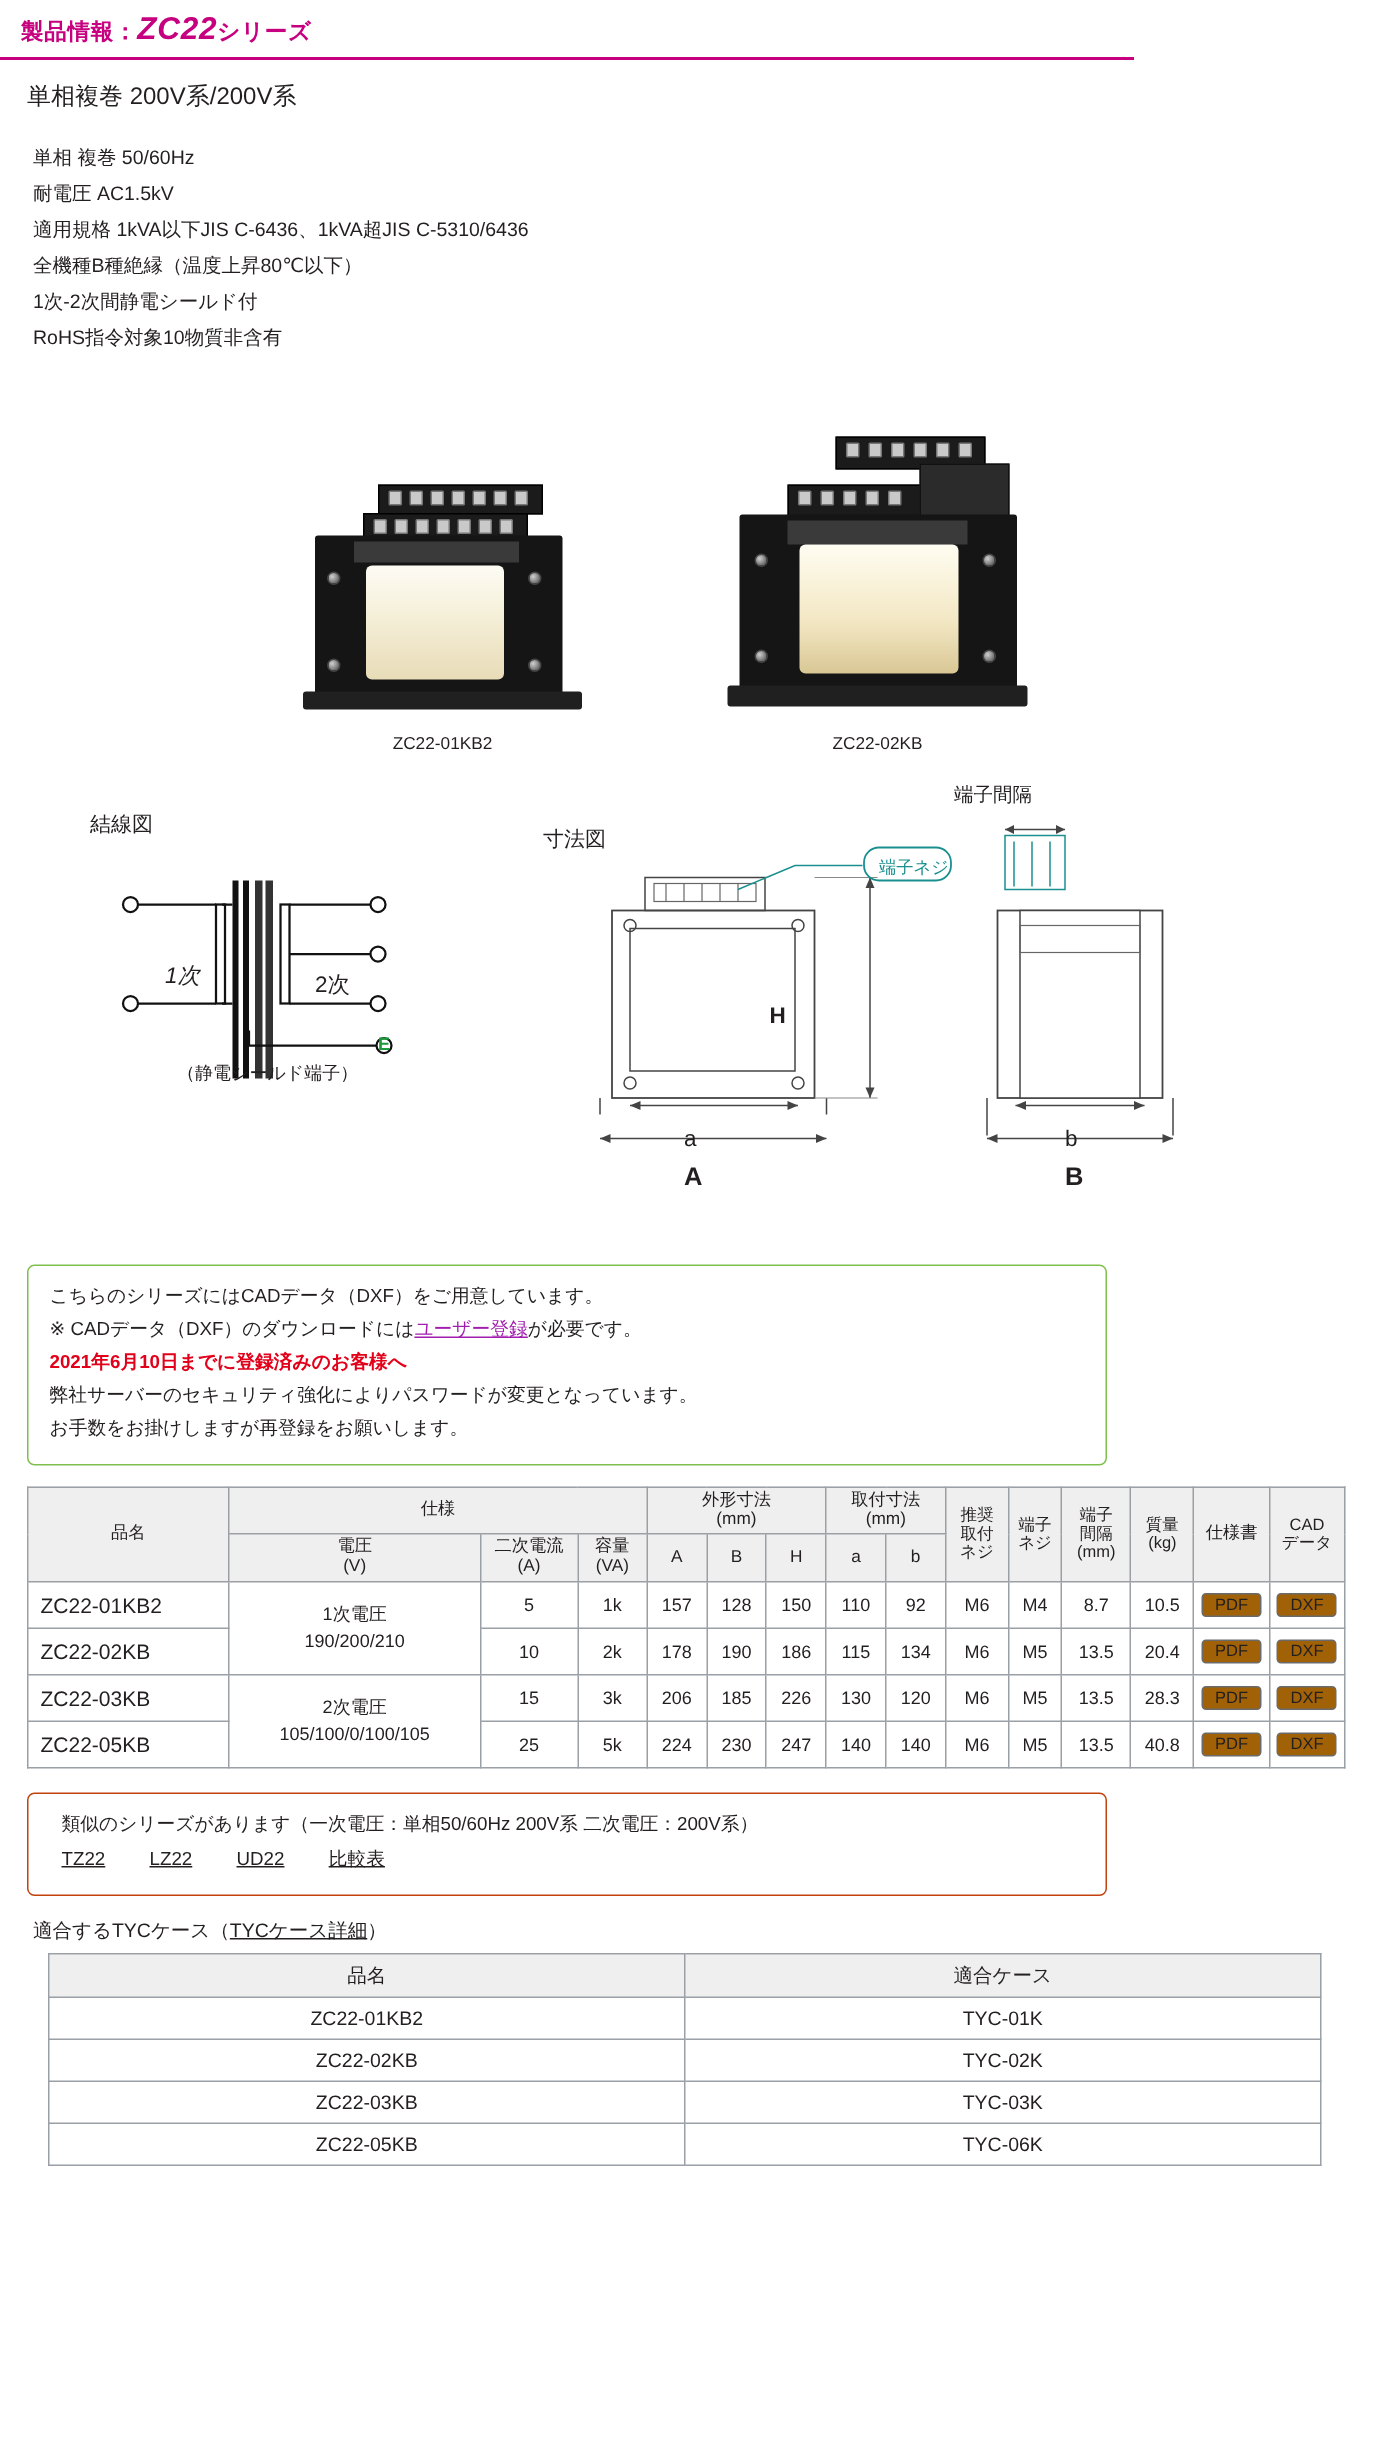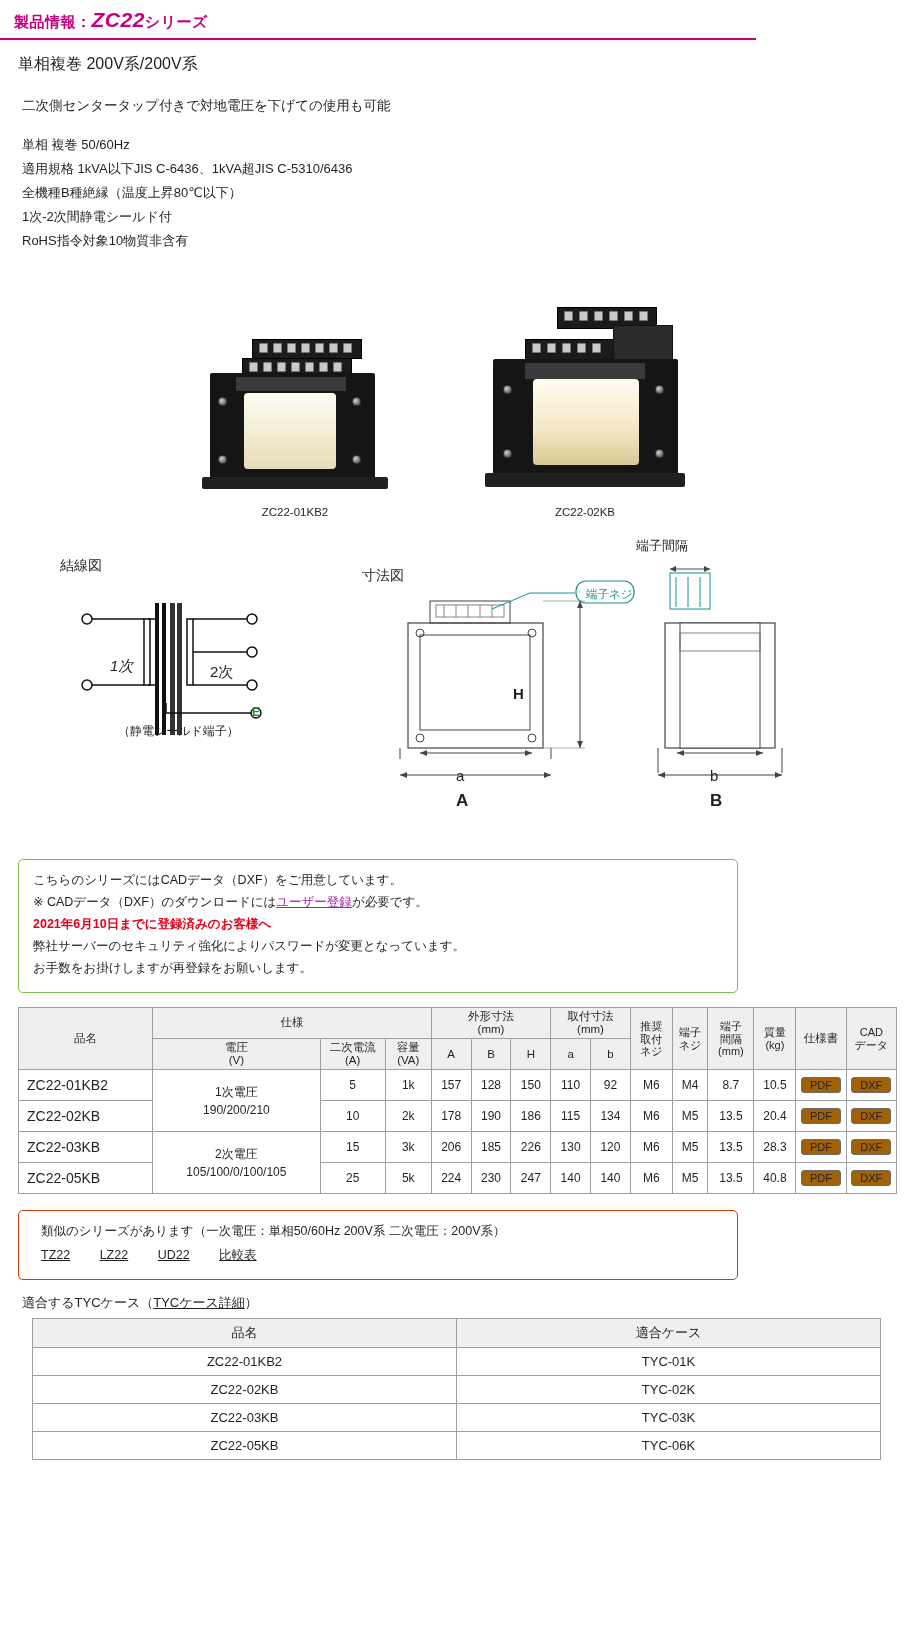--- a/index.html
+++ b/index.html
@@ -151,24 +151,24 @@
 <div class="page">
 
   <div class="header-bar">
     <div class="header-title">
       <span>製品情報：</span><span class="series">ZC22</span><span class="series-suffix">シリーズ</span>
     </div>
   </div>
 
   <div class="subtitle">単相複巻 200V系/200V系</div>
 
-  <div class="lead">二次側センタータップ付きで対地電圧を下げての使用も可能</div>
 
   <div class="spec-list">
     <div>単相 複巻 50/60Hz</div>
+    <div>耐電圧 AC1.5kV</div>
     <div>適用規格 1kVA以下JIS C-6436、1kVA超JIS C-5310/6436</div>
     <div>全機種B種絶縁（温度上昇80℃以下）</div>
     <div>1次-2次間静電シールド付</div>
     <div>RoHS指令対象10物質非含有</div>
   </div>
 
   <div class="photos">
 
     <div class="photo-block" style="left:200px; top:50px; width:190px;">
       <div class="tf" style="width:190px;height:175px;">

